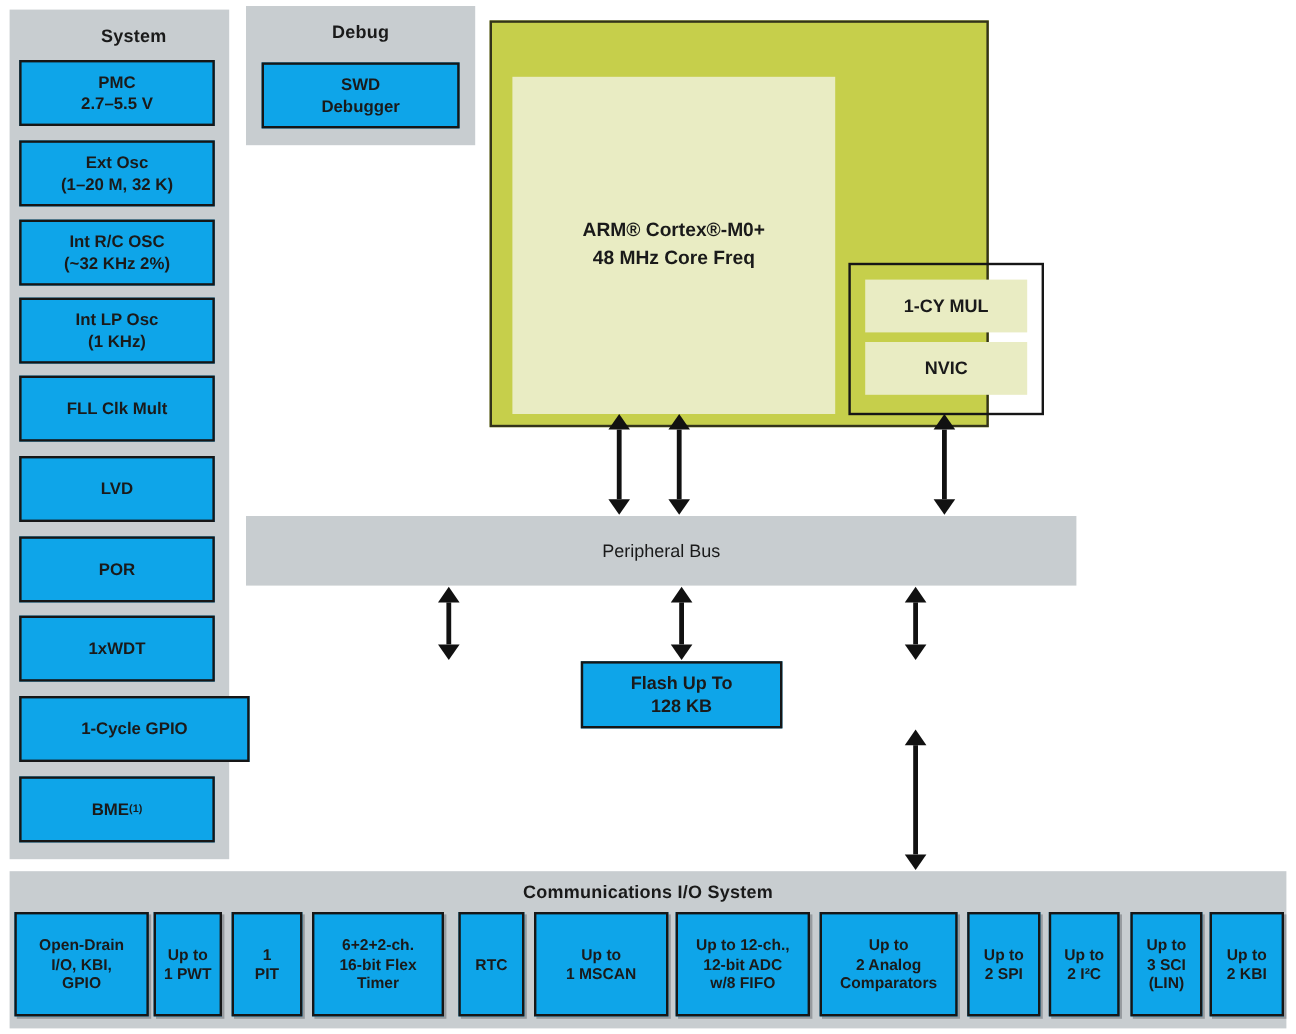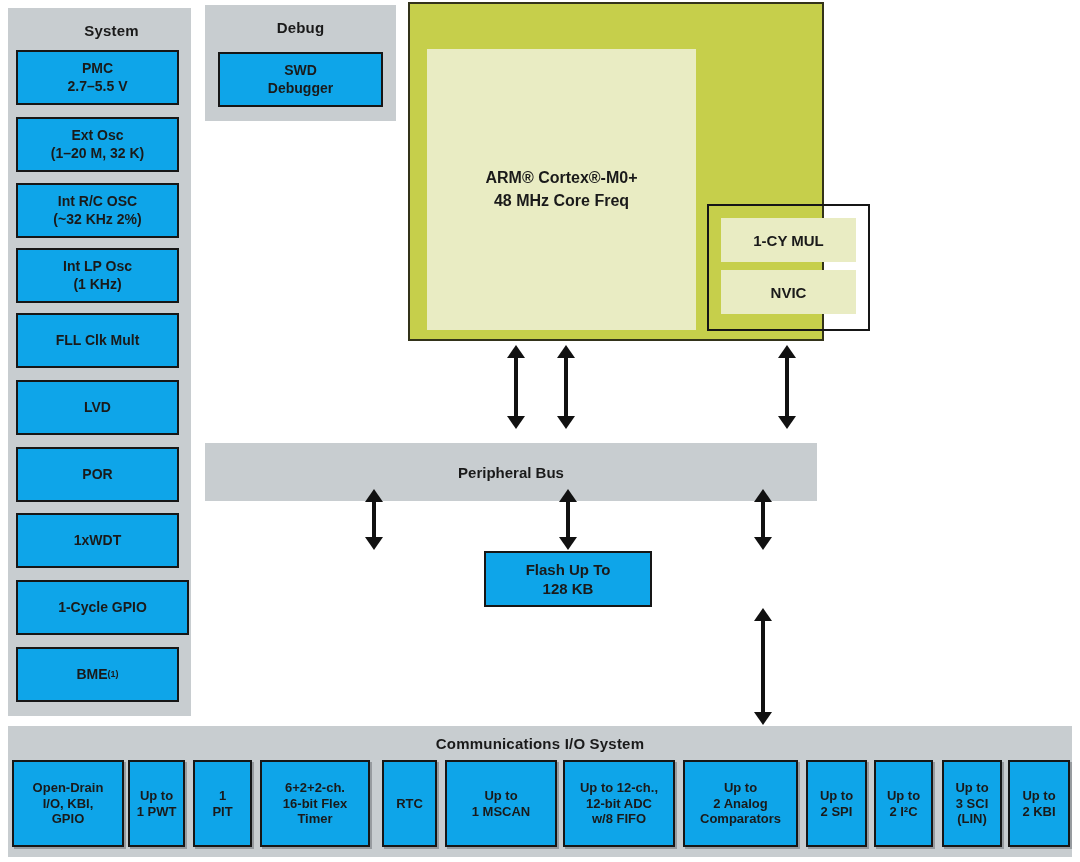--- a/index.html
+++ b/index.html
@@ -11,26 +11,26 @@
   html,body{margin:0;padding:0;background:#ffffff;}
   body{font-family:"Liberation Sans","DejaVu Sans",sans-serif;color:var(--ink);}
   #canvas{position:relative;width:1080px;height:862px;background:#ffffff;overflow:hidden;}
 
   .panel{position:absolute;background:var(--gray);}
   .panel-title{position:absolute;left:0;right:0;text-align:center;font-weight:700;font-size:15px;letter-spacing:.2px;}
 
   .wbox{position:absolute;background:#0ea5e9;border:2px solid #161616;display:flex;align-items:center;justify-content:center;text-align:center;font-weight:700;font-size:14px;line-height:1.28;white-space:pre-line;box-sizing:border-box;}
   .wbox.thin{border-width:2px;box-shadow:2px 2px 0 rgba(90,96,100,.45);font-size:13px;line-height:1.2;}
 
-  .cpu{position:absolute;left:408px;top:2px;width:416px;height:339px;background:var(--green);border:2px solid #33331a;box-sizing:border-box;text-decoration:underline;}
+  .cpu{position:absolute;left:408px;top:17px;width:416px;height:339px;background:var(--green);border:2px solid #33331a;box-sizing:border-box;text-decoration:underline;}
   .cpu-inner{position:absolute;left:17px;top:45px;width:269px;height:281px;background:var(--pale);display:flex;align-items:center;justify-content:center;text-align:center;font-weight:700;font-size:16px;line-height:1.4;white-space:pre-line;}
   .subpanel{position:absolute;left:297px;top:200px;width:163px;height:127px;border:2px solid #161616;box-sizing:border-box;}
   .subbox{position:absolute;left:12px;width:135px;height:44px;background:var(--pale);display:flex;align-items:center;justify-content:center;font-weight:700;font-size:15px;}
 
-  .bus{position:absolute;left:205px;top:430px;width:612px;height:58px;background:var(--gray);display:flex;align-items:center;justify-content:center;font-weight:700;font-size:15px;margin-top:13px;}
+  .bus{position:absolute;left:205px;top:430px;width:692px;height:58px;background:var(--gray);display:flex;align-items:center;justify-content:center;font-weight:400;font-size:15px;}
 
   .varrow{position:absolute;width:18px;display:flex;flex-direction:column;align-items:center;}
   .varrow .head-up{width:0;height:0;border-left:9px solid transparent;border-right:9px solid transparent;border-bottom:13px solid #111;}
   .varrow .head-down{width:0;height:0;border-left:9px solid transparent;border-right:9px solid transparent;border-top:13px solid #111;}
   .varrow .shaft{width:4px;flex:1;background:#111;}
 
   sup{font-size:9px;}
 </style>
 </head>
 <body>
@@ -44,21 +44,21 @@
     <div class="wbox" style="left:8px;top:109px;width:163px;height:55px;">Ext Osc
 (1–20 M, 32 K)</div>
     <div class="wbox" style="left:8px;top:175px;width:163px;height:55px;">Int R/C OSC
 (~32 KHz 2%)</div>
     <div class="wbox" style="left:8px;top:240px;width:163px;height:55px;">Int LP Osc
 (1 KHz)</div>
     <div class="wbox" style="left:8px;top:305px;width:163px;height:55px;">FLL Clk Mult</div>
     <div class="wbox" style="left:8px;top:372px;width:163px;height:55px;">LVD</div>
     <div class="wbox" style="left:8px;top:439px;width:163px;height:55px;">POR</div>
     <div class="wbox" style="left:8px;top:505px;width:163px;height:55px;">1xWDT</div>
-    <div class="wbox" style="left:8px;top:572px;width:173px;height:55px;">1-Cycle GPIO</div>
+    <div class="wbox" style="left:8px;top:572px;width:192px;height:55px;">1-Cycle GPIO</div>
     <div class="wbox" style="left:8px;top:639px;width:163px;height:55px;"><span>BME</span><sup>(1)</sup></div>
   </div>
 
   <div class="panel" style="left:205px;top:5px;width:191px;height:116px;">
     <div class="panel-title" style="top:14px;">Debug</div>
     <div class="wbox" style="left:13px;top:47px;width:165px;height:55px;">SWD
 Debugger</div>
   </div>
 
   <div class="cpu">

